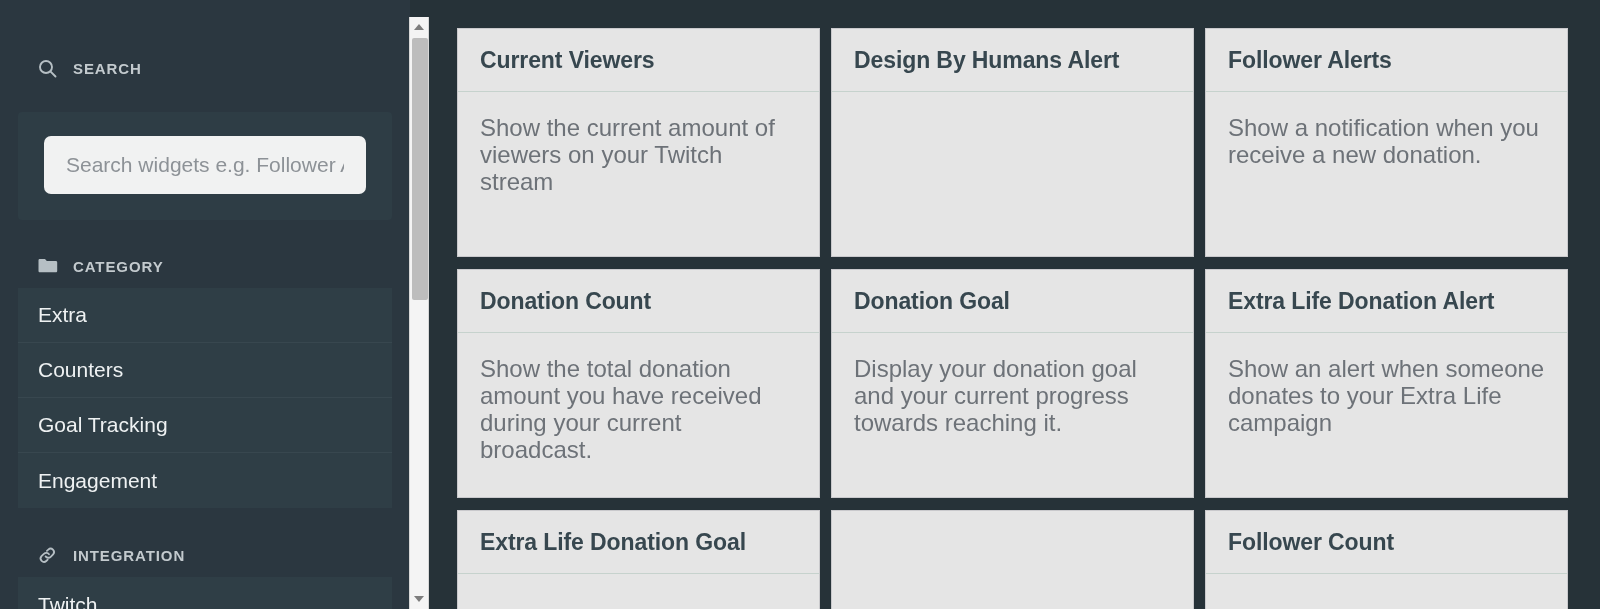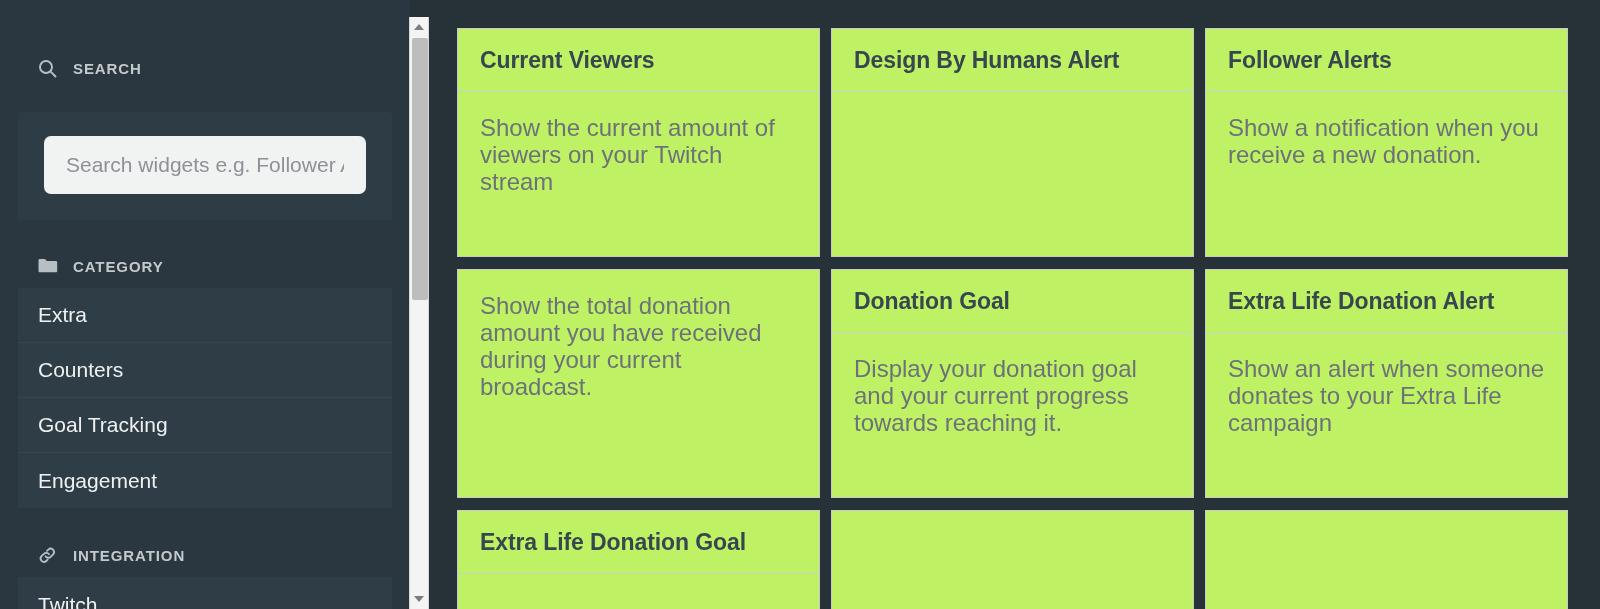--- a/index.html
+++ b/index.html
@@ -114,21 +114,21 @@
     background: #263238;
     padding: 28px 32px 0 47px;
     overflow: hidden;
   }
   .card-grid {
     display: grid;
     grid-template-columns: repeat(3, 1fr);
     gap: 12px 11px;
   }
   .card {
-    background: #bef264;
+    background: #e5e5e5;
     border: 1px solid #c9c9cc;
     height: 229px;
     overflow: hidden;
     cursor: pointer;
   }
   .card-header {
     height: 63px;
     display: flex; align-items: center;
     padding: 0 22px;
     border-bottom: 1px solid #c6d2cd;
@@ -241,20 +241,23 @@
       <div class="card">
         <div class="card-header">
           <span class="card-title">Follower Alerts</span>
         </div>
         <div class="card-body">
           <p class="card-desc">Show a notification when you receive a new donation.</p>
         </div>
       </div>
 
       <div class="card">
+        <div class="card-header">
+          <span class="card-title">Donation Count</span>
+        </div>
         <div class="card-body">
           <p class="card-desc">Show the total donation amount you have received during your current broadcast.</p>
         </div>
       </div>
 
       <div class="card">
         <div class="card-header">
           <span class="card-title">Donation Goal</span>
         </div>
         <div class="card-body">
@@ -280,20 +283,23 @@
         </div>
       </div>
 
       <div class="card">
         <div class="card-body">
           <p class="card-desc"></p>
         </div>
       </div>
 
       <div class="card">
+        <div class="card-header">
+          <span class="card-title">Follower Count</span>
+        </div>
         <div class="card-body">
           <p class="card-desc"></p>
         </div>
       </div>
 
     </div>
   </main>
 </div>
 
 </body></html>

